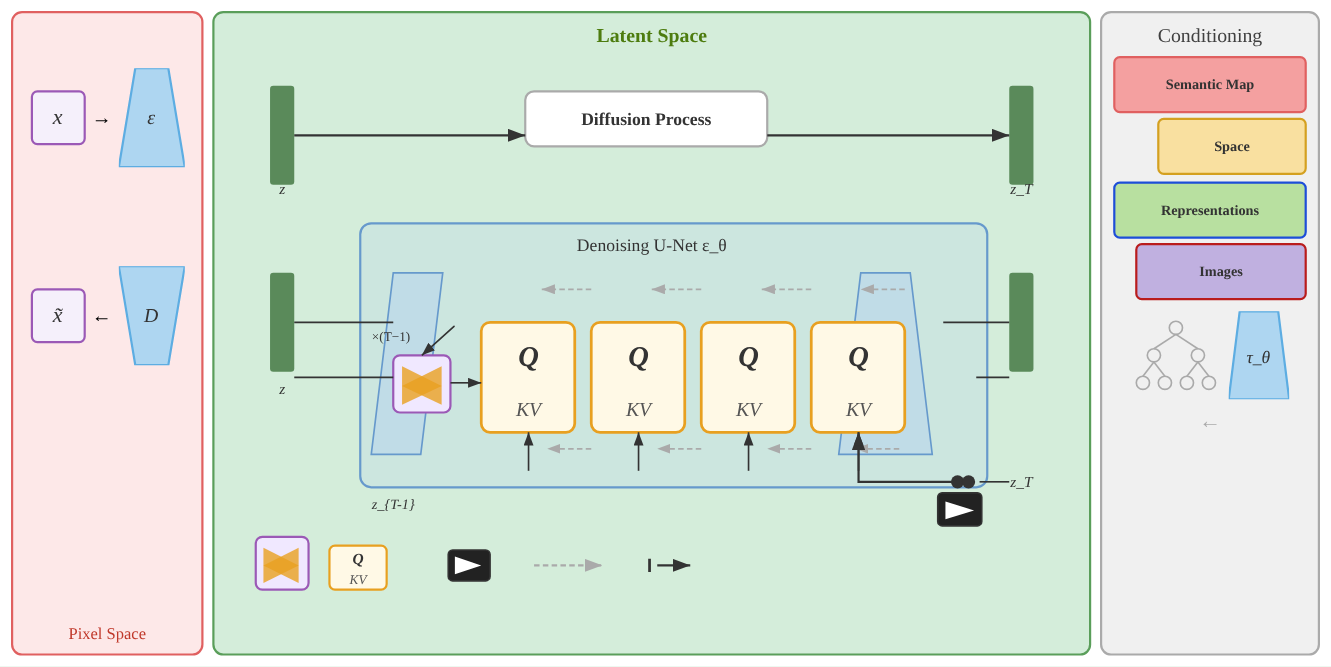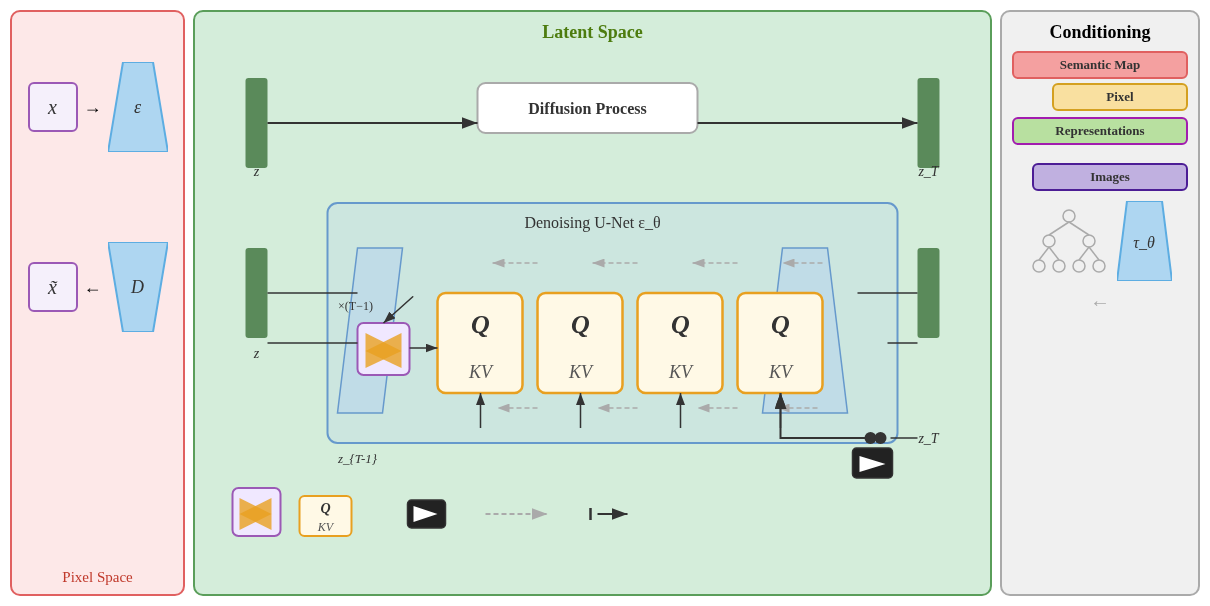--- a/index.html
+++ b/index.html
@@ -66,25 +66,25 @@
     .conditioning {
       border: 2px solid #aaa;
       background: #f0f0f0;
       border-radius: 10px;
       width: 200px;
       min-width: 200px;
       position: relative;
       padding: 10px;
     }
     .conditioning-label {
-      font-weight: bold;
+      font-weight: normal;
       font-size: 18px;
       text-align: center;
       margin-bottom: 8px;
-      color: #000000;
+      color: #404040;
     }
 
     
     .trapezoid {
       width: 60px;
       height: 90px;
       position: relative;
       display: flex;
       align-items: center;
       justify-content: center;
@@ -112,21 +112,21 @@
       align-items: center;
       justify-content: center;
       font-style: italic;
       font-size: 18px;
       color: #333;
     }
 
     
     .cond-tag {
       border-radius: 6px;
-      padding: 4px 8px;
+      padding: 16px 8px;
       font-size: 13px;
       font-weight: bold;
       margin-bottom: 4px;
       text-align: center;
     }
 
     
     .ps-inner {
       display: flex;
       flex-direction: column;
@@ -311,23 +311,23 @@
       <line x1="363" y1="460" x2="363" y2="472" stroke="#333" stroke-width="2.5"></line>
       <text x="385" y="502" text-anchor="middle" font-size="11" font-family="Arial, sans-serif" fill="#333">concat</text>
 
     </svg>
   </div>
 
   <div class="conditioning">
     <div class="conditioning-label">Conditioning</div>
 
     <div class="cond-tag" style="background:#f4a0a0; border: 2px solid #e06060; color:#333;">Semantic Map</div>
-    <div class="cond-tag" style="background:#f9e0a0; border: 2px solid #d4a020; color:#333; margin-left:40px;">Pixel</div>
-    <div class="cond-tag" style="background:#b8e0a0; border: 2px solid #a21caf; color:#333; margin-top:6px;">Representations</div>
-    <div class="cond-tag" style="background:#c0b0e0; border: 2px solid #4c1d95; color:#333; margin-top:18px; margin-left:20px;">Images</div>
+    <div class="cond-tag" style="background:#f9e0a0; border: 2px solid #d4a020; color:#333; margin-left:40px;">Space</div>
+    <div class="cond-tag" style="background:#b8e0a0; border: 2px solid #1d4ed8; color:#333; margin-top:6px;">Representations</div>
+    <div class="cond-tag" style="background:#c0b0e0; border: 2px solid #b91c1c; color:#333; margin-top:4px; margin-left:20px;">Images</div>
 
     <div style="position:relative; margin-top:10px; display:flex; justify-content:center;">
 
       <svg width="80" height="80" viewBox="0 0 80 80">
         <circle cx="40" cy="15" r="6" fill="none" stroke="#aaa" stroke-width="1.5"></circle>
         <circle cx="20" cy="40" r="6" fill="none" stroke="#aaa" stroke-width="1.5"></circle>
         <circle cx="60" cy="40" r="6" fill="none" stroke="#aaa" stroke-width="1.5"></circle>
         <circle cx="10" cy="65" r="6" fill="none" stroke="#aaa" stroke-width="1.5"></circle>
         <circle cx="30" cy="65" r="6" fill="none" stroke="#aaa" stroke-width="1.5"></circle>
         <circle cx="50" cy="65" r="6" fill="none" stroke="#aaa" stroke-width="1.5"></circle>

